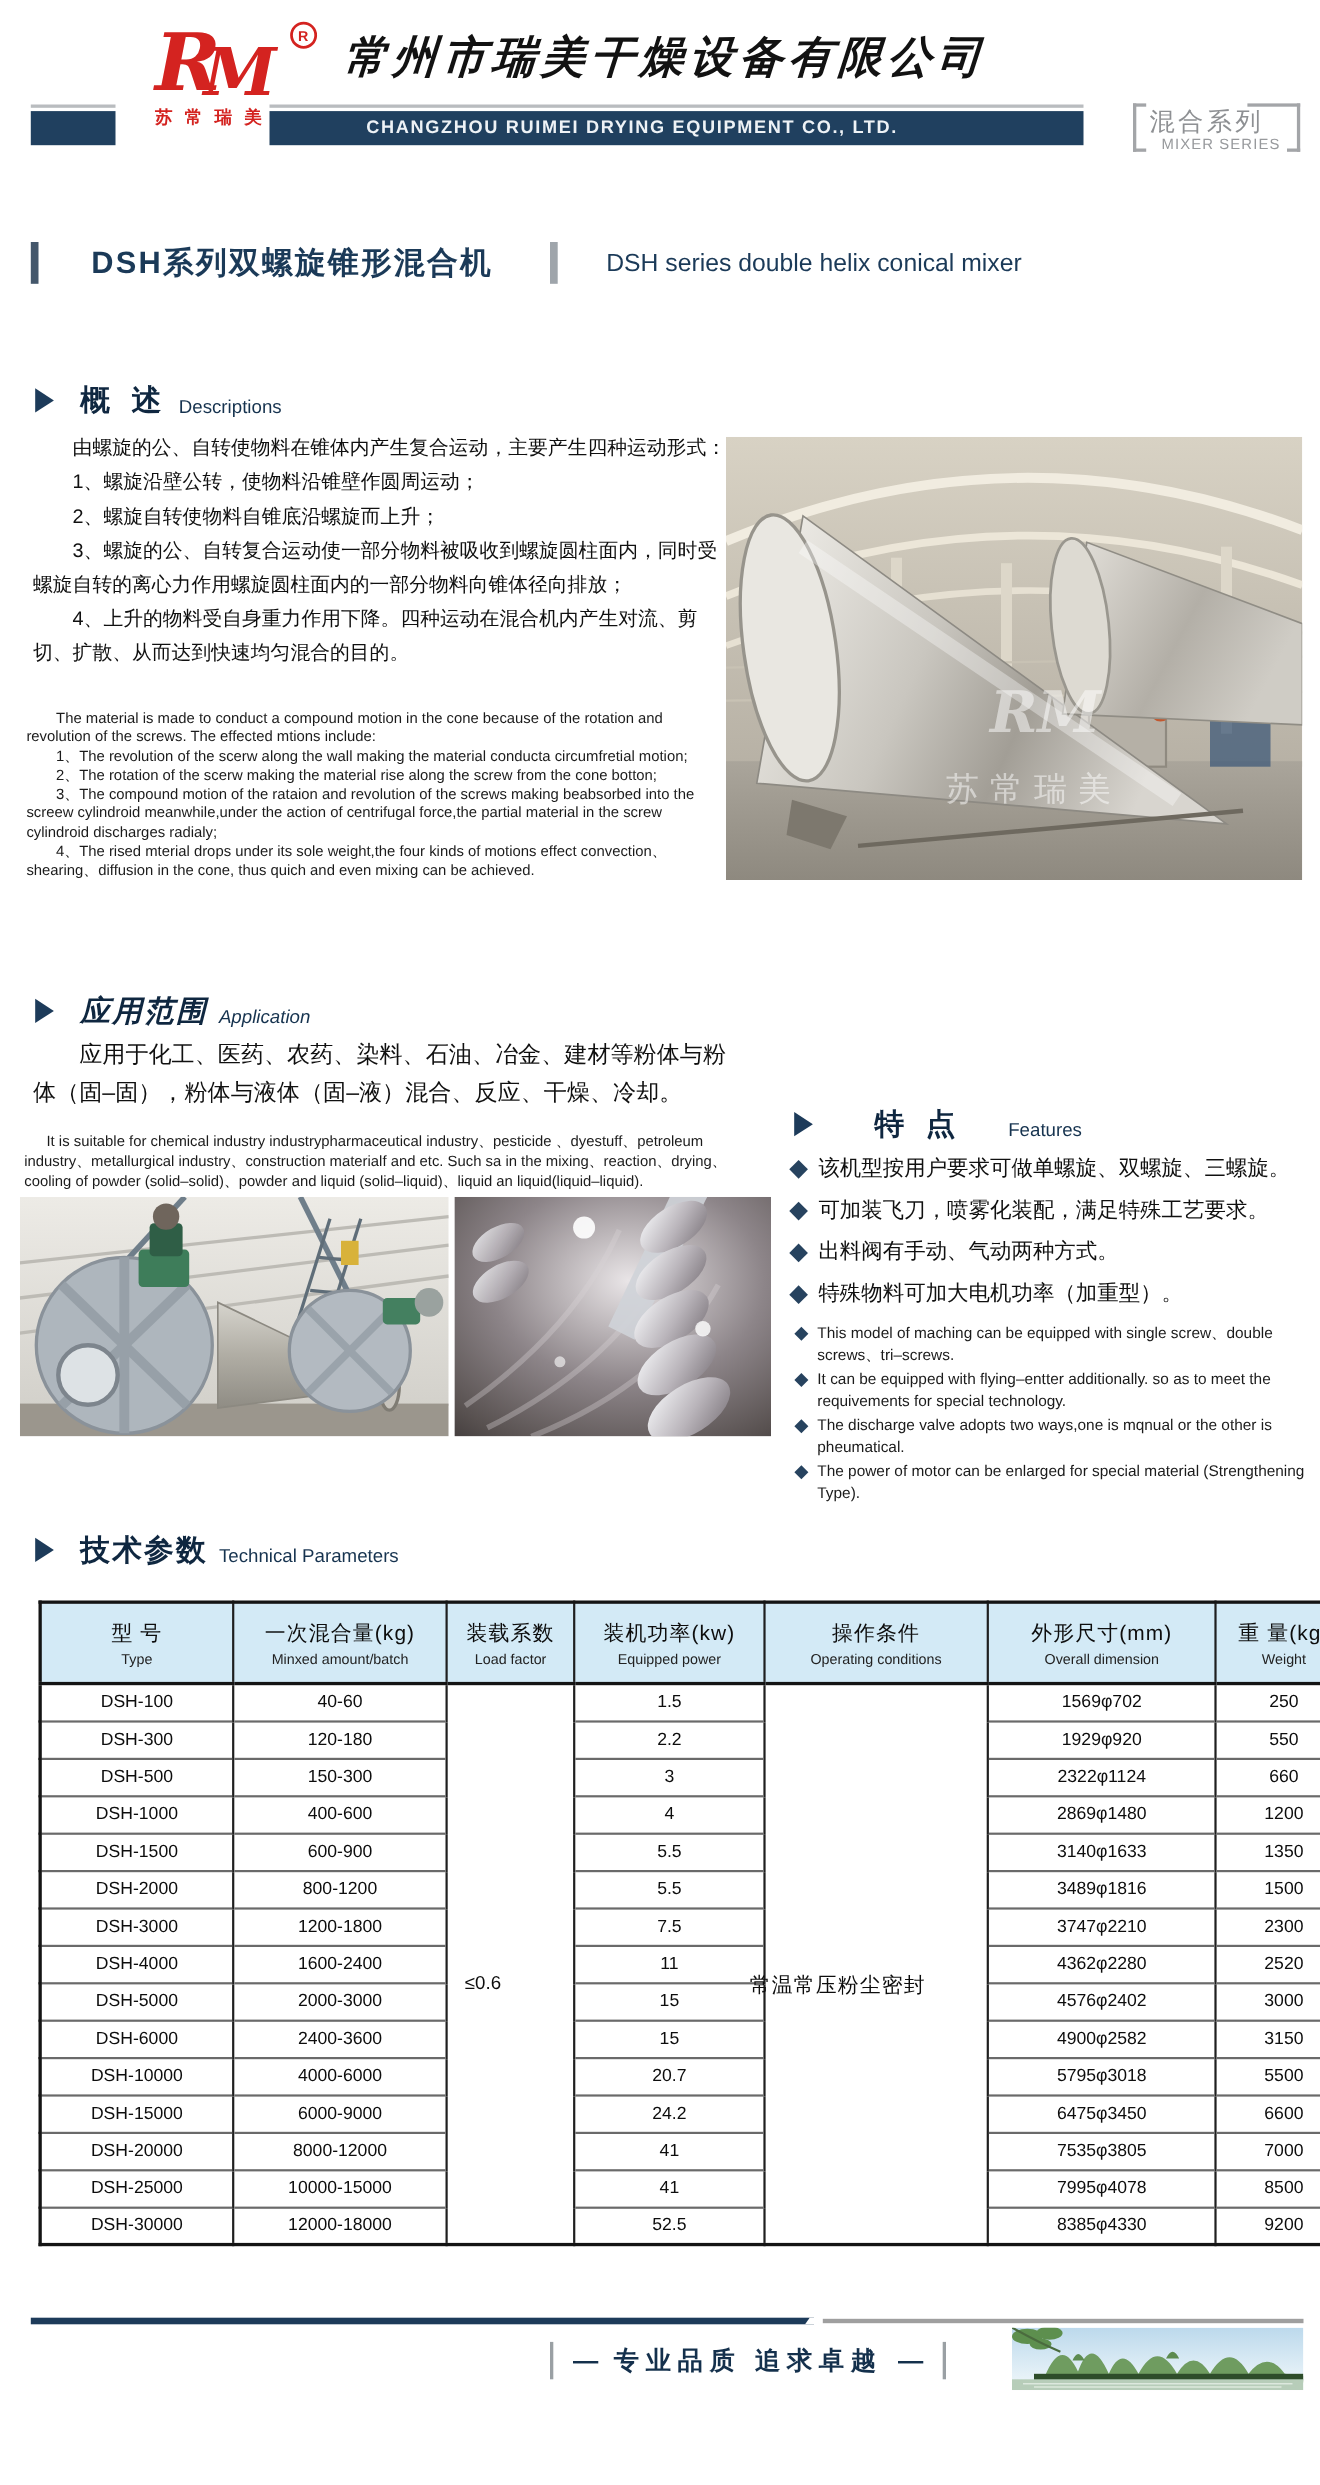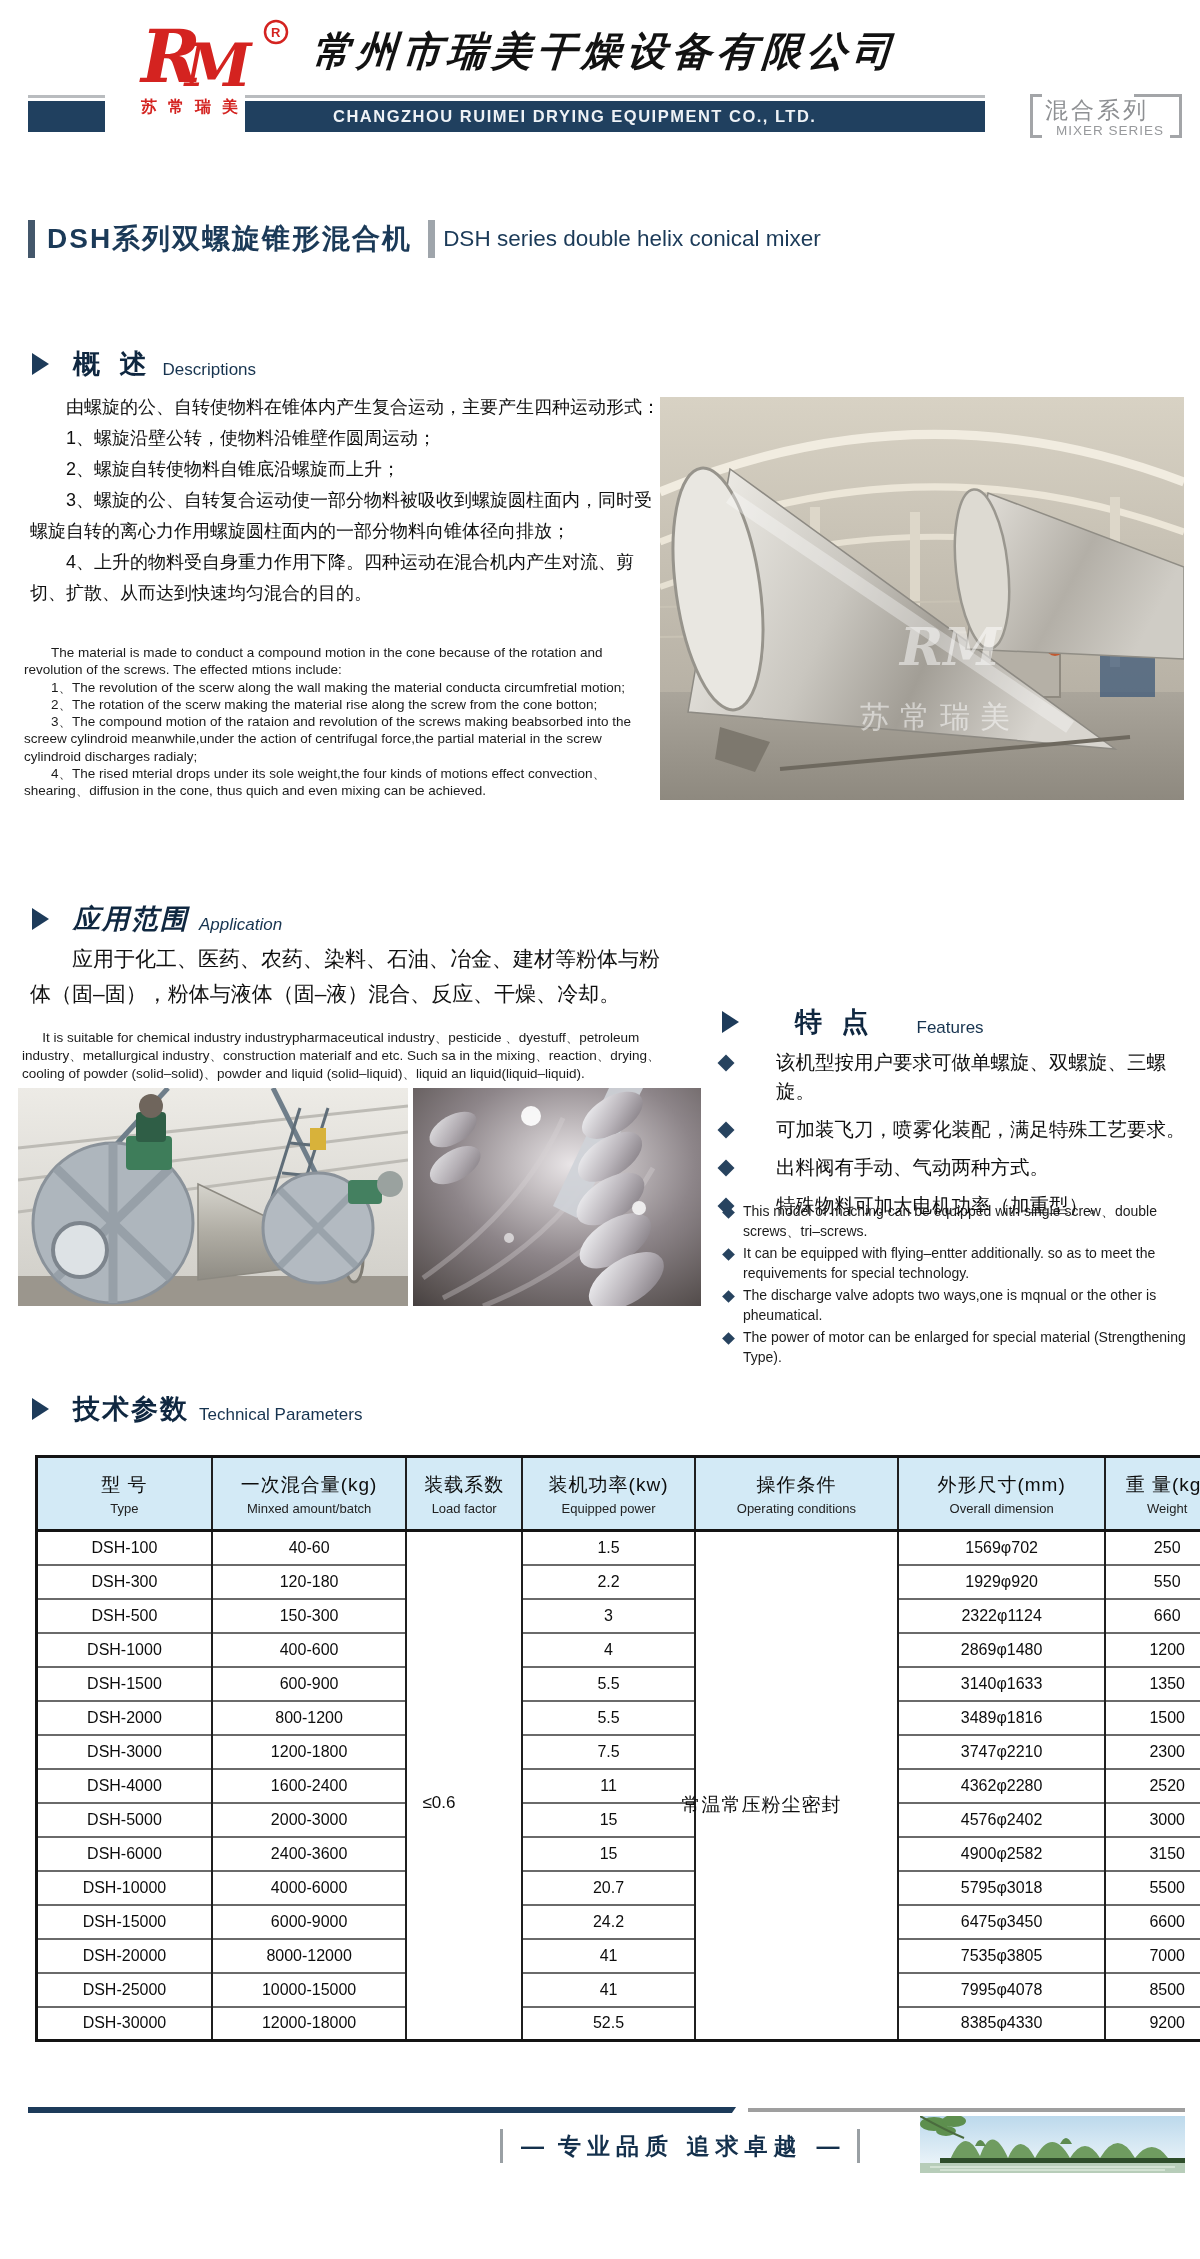--- a/index.html
+++ b/index.html
@@ -22,21 +22,21 @@
   .series .v-left  { position:absolute; left:0; top:6px; width:3px; height:44px; background:#a3a5a8; }
   .series .v-right { position:absolute; right:0; top:6px; width:3px; height:44px; background:#a3a5a8; }
   .series .t-tl { position:absolute; left:0; top:6px; width:12px; height:3px; background:#a3a5a8; }
   .series .t-bl { position:absolute; left:0; bottom:4px; width:12px; height:3px; background:#a3a5a8; }
   .series .t-tr { position:absolute; right:0; top:6px; width:48px; height:3px; background:#a3a5a8; }
   .series .t-br { position:absolute; right:0; bottom:4px; width:12px; height:3px; background:#a3a5a8; }
   .series-cn { position:absolute; left:15px; top:7px; font-size:23px; color:#8e9093; letter-spacing:3px; }
   .series-en { position:absolute; left:26px; top:35px; font-size:13.5px; color:#97999c; letter-spacing:1px; }
 
   
-  .title-row { position:absolute; left:28px; top:218px; display:flex; align-items:center; height:42px; }
+  .title-row { position:absolute; left:28px; top:218px; display:flex; align-items:center; height:42px;gap:36px; }
   .bar-navy { width:7px; height:38px; background:#44576b; }
   .bar-gray { width:7px; height:38px; background:#9fa5ab; }
   .title-cn { font-size:28px; font-weight:bold; color:#1b3a58; letter-spacing:2px; margin:0 16px 0 12px; }
   .title-en { font-size:22.5px; color:#1b3a58; margin-left:8px; }
 
   
   .sec-head { position:absolute; display:flex; align-items:center; }
   .tri { width:0; height:0; border-left:17px solid #1d3b5a; border-top:11px solid transparent; border-bottom:11px solid transparent; }
   .sec-cn { font-size:27px; font-weight:bold; color:#0f2740; letter-spacing:6px; margin-left:24px; white-space:nowrap; }
   .sec-en { font-size:17px; color:#16334f; margin-left:10px; align-self:flex-end; padding-bottom:2px; white-space:nowrap; }
@@ -50,21 +50,21 @@
   .photo svg { display:block; }
 
   
   .app-cn { position:absolute; left:30px; top:941px; width:650px; font-size:21px; line-height:35px; color:#101010; }
   .app-cn p { text-indent:2em; }
   .app-en { position:absolute; left:22px; top:1029px; width:650px; font-size:13.5px; line-height:18px; color:#1b1b1b; }
   .app-en p { text-indent:1.5em; }
 
   
   .feat-cn { position:absolute; left:718px; top:1048px; width:472px; }
-  .feat-cn .feat-row { display:flex; margin-bottom:9px;gap:32px; }
+  .feat-cn .feat-row { display:flex; margin-bottom:9px; }
   .feat-cn .diamond { flex:0 0 12px; width:12px; height:12px; background:#27435f; transform:rotate(45deg); margin:9px 12px 0 2px; }
   .feat-cn .ftext { font-size:19.5px; line-height:29px; color:#101010; }
   .feat-en { position:absolute; left:722px; top:1202px; width:468px; }
   .feat-en .feat-row { display:flex; margin-bottom:3px; }
   .feat-en .diamond { flex:0 0 9px; width:9px; height:9px; background:#27435f; transform:rotate(45deg); margin:6px 10px 0 2px; }
   .feat-en .ftext { font-size:14px; line-height:19.5px; color:#1b1b1b; }
 
   
   .params { position:absolute; left:35px; top:1455px; width:1196px; border-collapse:collapse; table-layout:fixed; }
   .params th, .params td { border-left:2px solid #1f1f1f; text-align:center; vertical-align:middle; }

